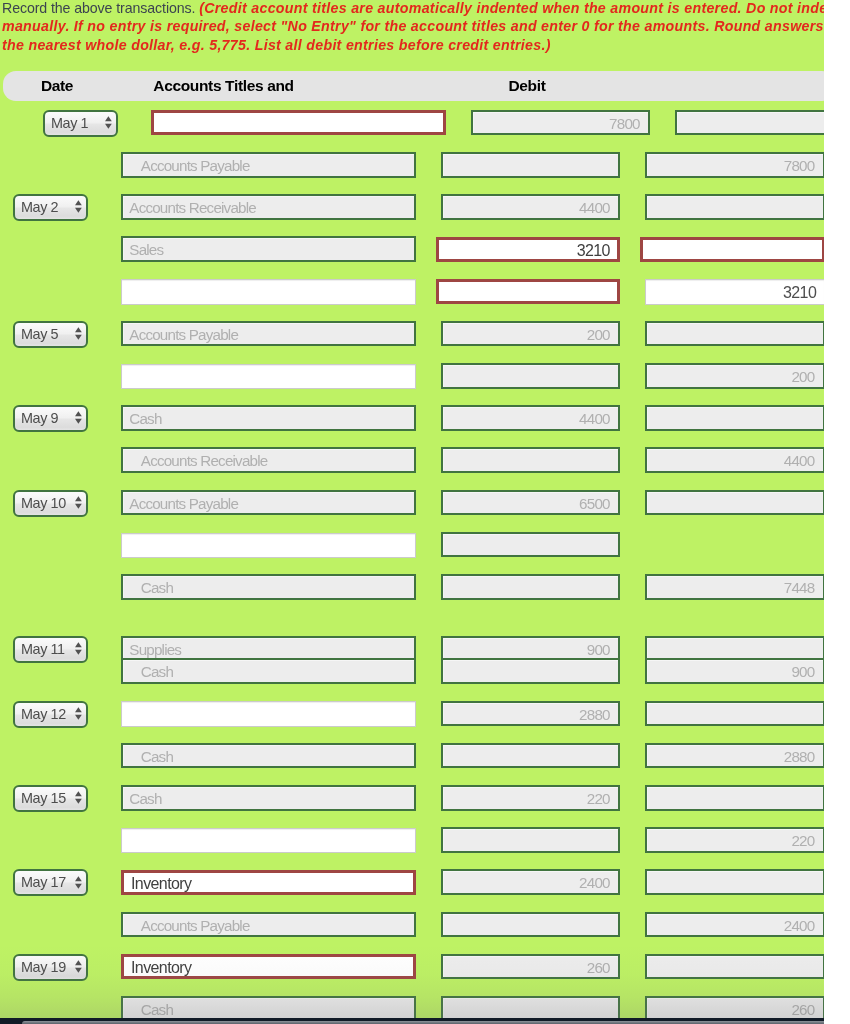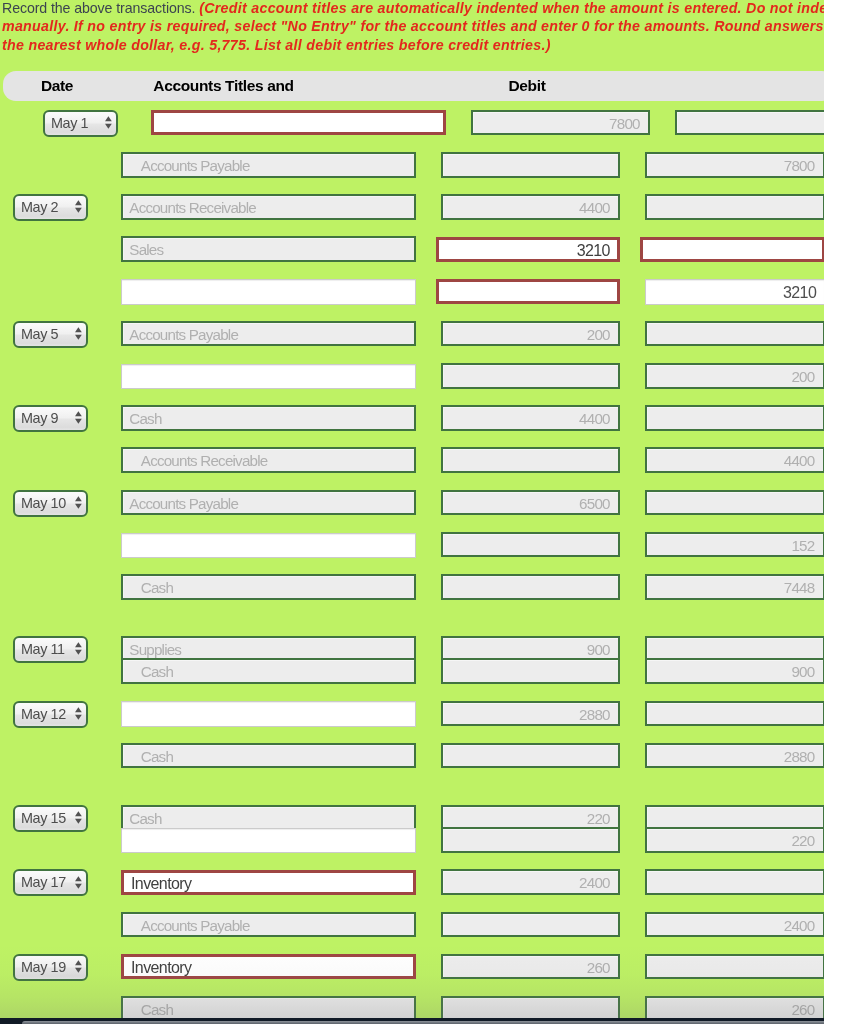--- a/index.html
+++ b/index.html
@@ -294,23 +294,20 @@
           <span class="txt"></span>
         </div>
       </div>
       <div class="row" style="top: 531.7px;">
         <div class="inp c-acct plain">
           <span class="txt"></span>
         </div>
         <div class="inp num c-debit">
           <span class="txt"></span>
         </div>
-        <div class="inp num c-cred">
-          <span class="txt">152</span>
-        </div>
       </div>
       <div class="row" style="top: 573.9px;">
         <div class="inp c-acct ind">
           <span class="txt">Cash</span>
         </div>
         <div class="inp num c-debit">
           <span class="txt"></span>
         </div>
         <div class="inp num c-cred">
           <span class="txt">7448</span>
@@ -367,21 +364,21 @@
         <div class="inp c-acct ind">
           <span class="txt">Cash</span>
         </div>
         <div class="inp num c-debit">
           <span class="txt"></span>
         </div>
         <div class="inp num c-cred">
           <span class="txt">2880</span>
         </div>
       </div>
-      <div class="row" style="top: 784.9px; margin-top: 20px;">
+      <div class="row" style="top: 784.9px;">
         <div class="dsel">
           <span class="lbl">May 15</span>
           <span class="arrows"><svg width="6.8" height="13.2" viewBox="0 0 13 24" aria-hidden="true">
               <path d="M6.5 0 L13 9.6 L0 9.6 Z" fill="#515151"></path>
               <path d="M6.5 24 L13 14.4 L0 14.4 Z" fill="#515151"></path>
             </svg></span>
         </div>
         <div class="inp c-acct">
           <span class="txt">Cash</span>
         </div>

